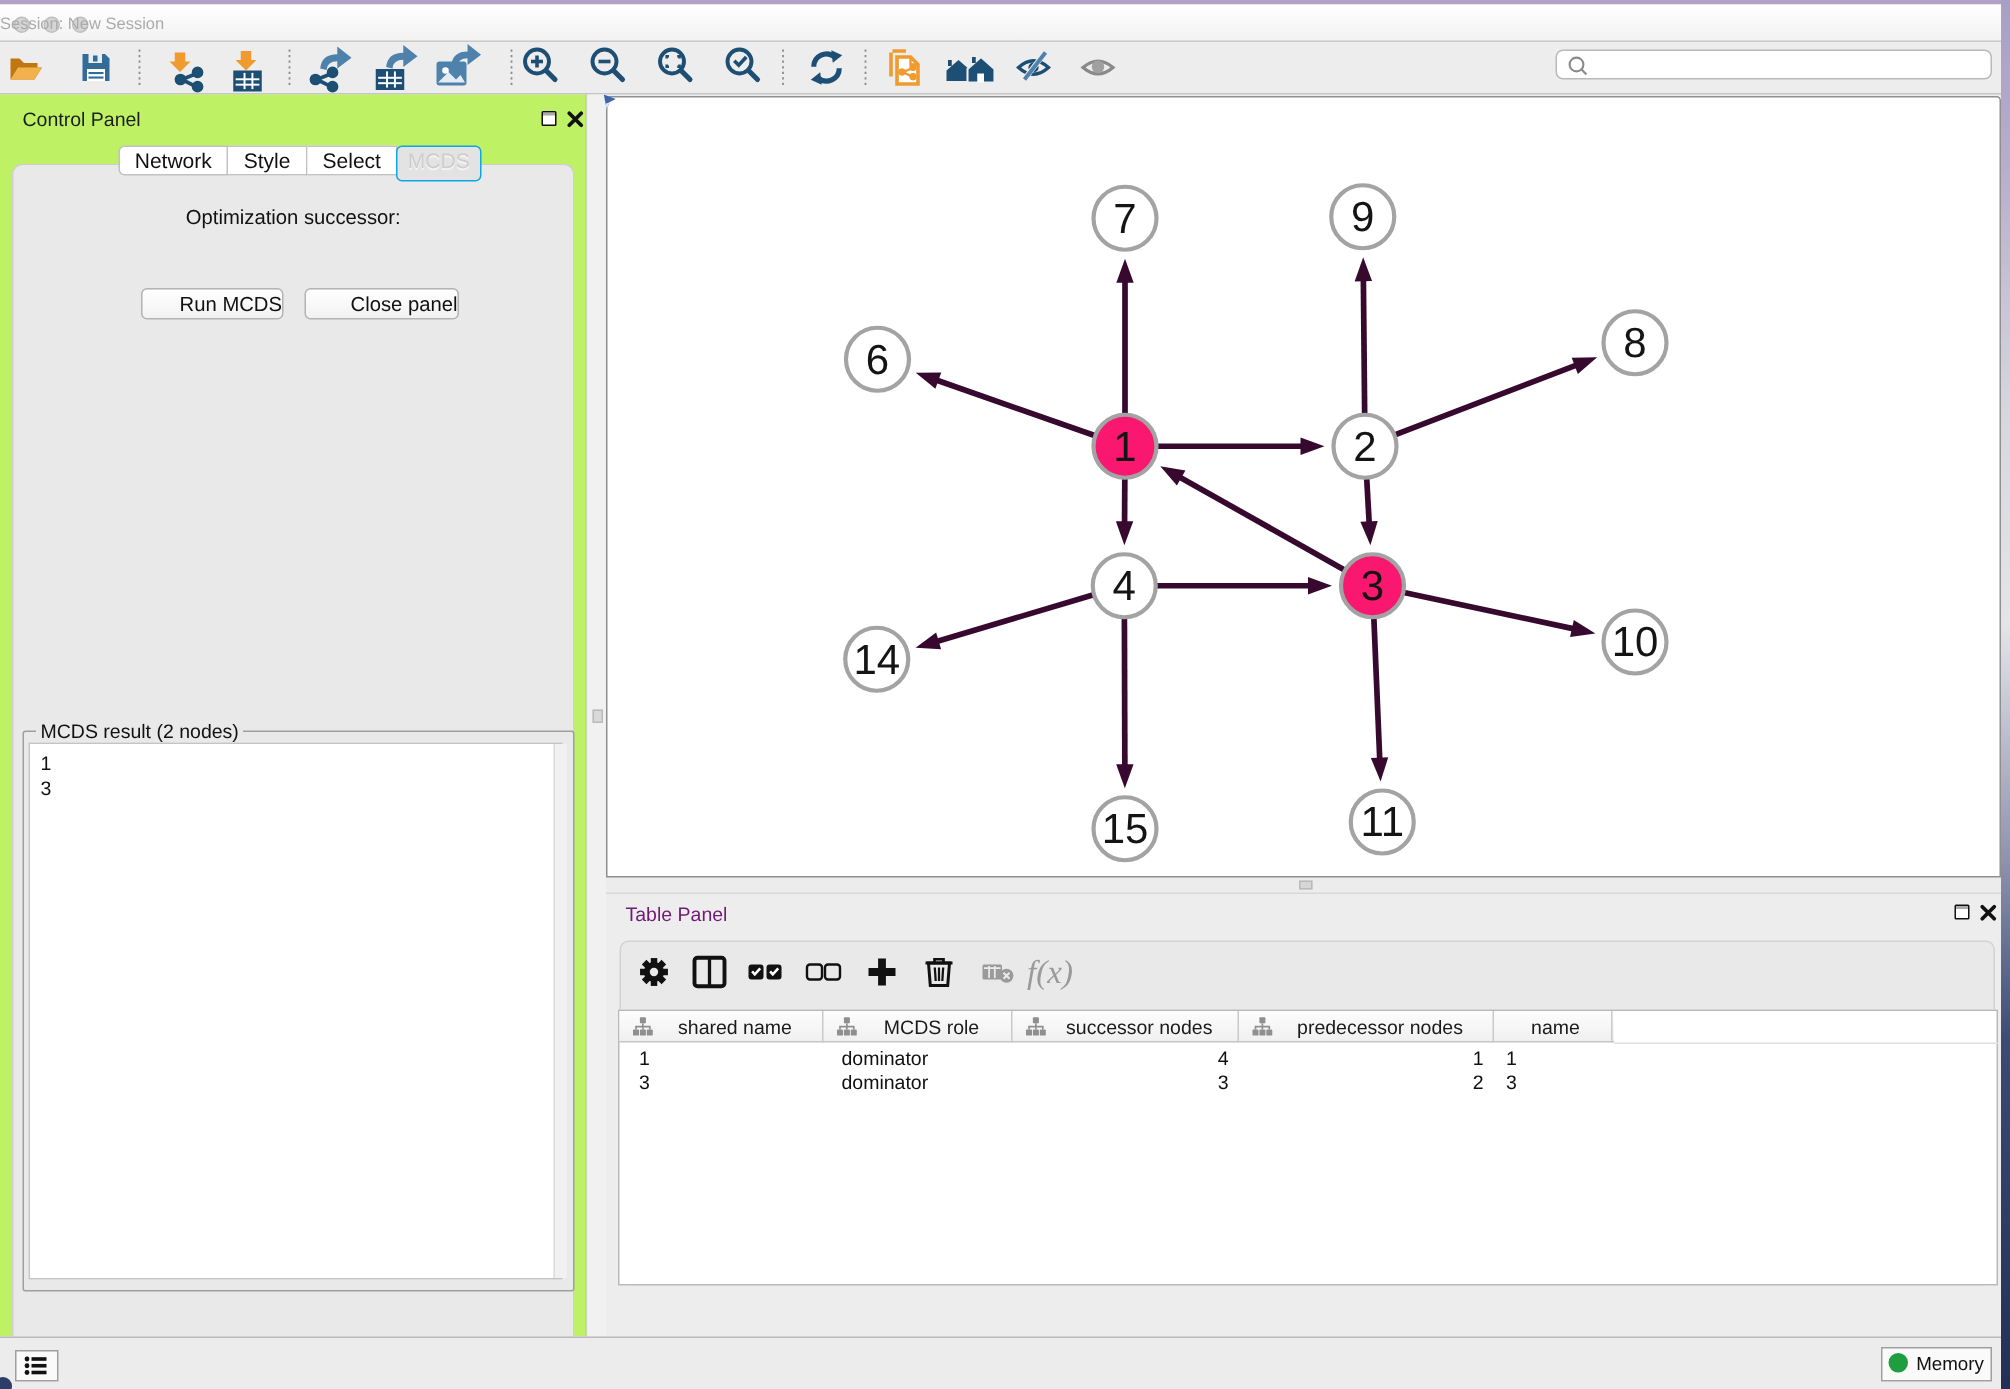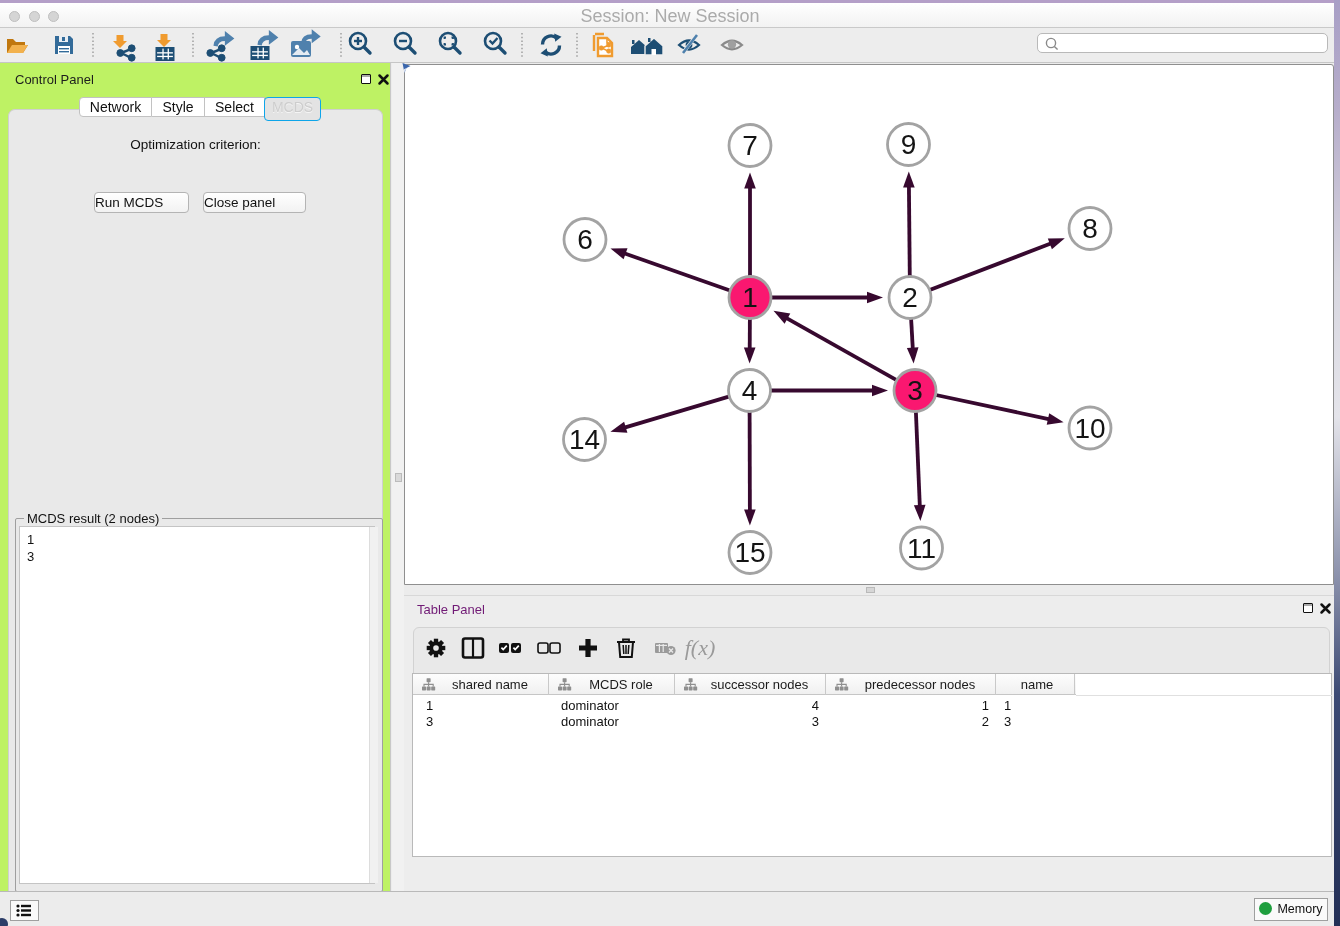--- a/index.html
+++ b/index.html
@@ -1,36 +1,36 @@
 <!DOCTYPE html>
 <html><head><meta charset="utf-8"><title>Session: New Session</title>
 <style>
 *{margin:0;padding:0;box-sizing:border-box}
 html,body{width:1340px;height:926px;overflow:hidden}
 #app{position:relative;width:1340px;height:926px;background:#ececec;font-family:"Liberation Sans",sans-serif;-webkit-font-smoothing:antialiased}
 .abs{position:absolute}
 #wall{left:0;top:0;width:1340px;height:2.5px;background:#b49fc8}
 #titlebar{left:0;top:2.5px;width:1340px;height:25px;background:linear-gradient(#ffffff,#f2f2f2);border-bottom:1px solid #c9c9c9}
 .tl{position:absolute;top:8px;width:11px;height:11px;border-radius:50%;background:#d5d5d5;border:1px solid #bfbfbf}
-#wtitle{left:0;top:0;width:100%;text-align:center;line-height:26px;font-size:18px;color:#ababab}
+#wtitle{left:0;top:0;width:100%;line-height:26px;font-size:11px;color:#ababab}
 #toolbar{left:0;top:28px;width:1340px;height:34px;background:#ededed}
 #toolbarline{left:0;top:62px;width:1340px;height:1px;background:#c6c6c6}
 #search{left:1037px;top:33px;width:291px;height:20px;background:#fff;border:1px solid #b9b9b9;border-radius:5px}
 #leftpanel{left:0;top:63px;width:391px;height:828px;background:#bef264;border-right:1px solid #c8c8c8}
 #cp-title{left:15px;top:9px;font-size:13px;color:#1d1d1d}
 .floatico{position:absolute;width:10px;height:10px;border:1.6px solid #111;border-radius:1px;background:#fff;box-shadow:inset 0 2px 0 #aaa}
 #tabs{left:79px;top:34px;height:20px;display:flex;font-size:14px;color:#111}
 .tab{background:#fff;border:1px solid #c2c2c2;border-left:none;line-height:19px;text-align:center}
 .tab:first-child{border-left:1px solid #c2c2c2;border-radius:4px 0 0 4px}
 #mcdstab{background:#e3e3e3;border:1px solid #0ea5e9;border-radius:4px;color:#cdcdcd;text-shadow:0 1px 0 #f5f5f5;line-height:19px;text-align:center;position:relative;left:-1px;height:24px}
 #tabpane{left:8px;top:46px;width:375px;height:823px;background:#e9e9e9;border:1px solid #cfcfcf;border-radius:7px 7px 0 0;border-bottom:none}
 #optlabel{left:0;top:74px;width:391px;text-align:center;font-size:13.5px;color:#111}
 #combo{left:44px;top:96px;width:310px;height:21px;background:#fff;border:1px solid #ababab;border-radius:5px;font-size:13.5px;color:#111;line-height:19px;padding-left:13px}
-.btn{position:absolute;height:21px;background:linear-gradient(#ffffff,#f2f2f2);border:1px solid #b4b4b4;border-radius:4px;font-size:13.5px;color:#111;text-align:left;line-height:19px}
-#groupbox{left:15px;top:455px;width:368px;height:374px;border:1px solid #9f9f9f;border-radius:2px}
+.btn{position:absolute;height:21px;background:linear-gradient(#ffffff,#f2f2f2);border:1px solid #b4b4b4;border-radius:4px;font-size:13.5px;color:#111;text-align:right;line-height:19px}
+#groupbox{left:15px;top:424px;width:368px;height:374px;border:1px solid #9f9f9f;border-radius:2px}
 #gblabel{position:absolute;left:8px;top:-8px;background:#e9e9e9;padding:0 3px;font-size:13px;color:#111}
 #gbinner{position:absolute;left:3px;top:7px;width:356px;height:358px;background:#fff;border:1px solid #c4c4c4;font-size:13px;color:#111;padding:5px 0 0 7px;line-height:16.5px}
 #gbscroll{position:absolute;right:4px;top:8px;width:9px;height:356px;background:#f1f1f1;border-left:1px solid #ddd}
 #netwin{left:404px;top:64px;width:930px;height:521px;border:1px solid #8f8f8f;border-radius:3px 3px 0 0;background:#fff}
 #nettitle{position:absolute;left:0;top:0;width:100%;height:23px;background:linear-gradient(#f7f7f7,#d9d9d9);border-bottom:1px solid #a2a2a2;border-radius:3px 3px 0 0}
 #netname{width:100%;text-align:center;font-size:13px;font-weight:bold;color:#222;line-height:23px}
 .mtl{position:absolute;top:5px;width:12.5px;height:12.5px;border-radius:50%}
 #tablepanel{left:404px;top:595px;width:930px;height:296px;background:#ededed;border-top:1px solid #d8d8d8}
 #tp-title{left:13px;top:6px;font-size:13px;color:#701a75}
 #tptool{left:9px;top:31px;width:917px;height:230px;background:#e9e9e9;border:1px solid #d2d2d2;border-radius:6px}
@@ -199,21 +199,21 @@
     <svg class="abs" style="left:377px;top:10px" width="13" height="13" viewBox="0 0 13 13">
         <path d="M2.5,2.5 L10.5,10.5 M10.5,2.5 L2.5,10.5" stroke="#111" stroke-width="2.5" stroke-linecap="round"></path>
       </svg>
     <div id="tabpane" class="abs"></div>
     <div id="tabs" class="abs">
       <div class="tab" style="width:73px">Network</div>
       <div class="tab" style="width:53px">Style</div>
       <div class="tab" style="width:60px">Select</div>
       <div id="mcdstab" style="width:57px">MCDS</div>
     </div>
-    <div id="optlabel" class="abs">Optimization criterion:</div>
+    <div id="optlabel" class="abs">Optimization successor:</div>
     <div class="btn" style="left:94px;top:129px;width:95px">Run MCDS</div>
     <div class="btn" style="left:203px;top:129px;width:103px">Close panel</div>
     <div id="groupbox" class="abs">
       <div id="gblabel">MCDS result (2 nodes)</div>
       <div id="gbinner">1<br>3</div>
       <div id="gbscroll"></div>
     </div>
   </div>
 
   <div class="abs" style="left:392px;top:63px;width:12px;height:828px;background:#f1f1f1"></div>

